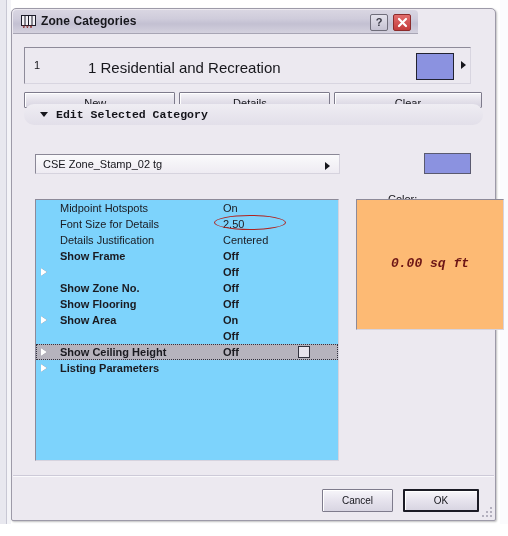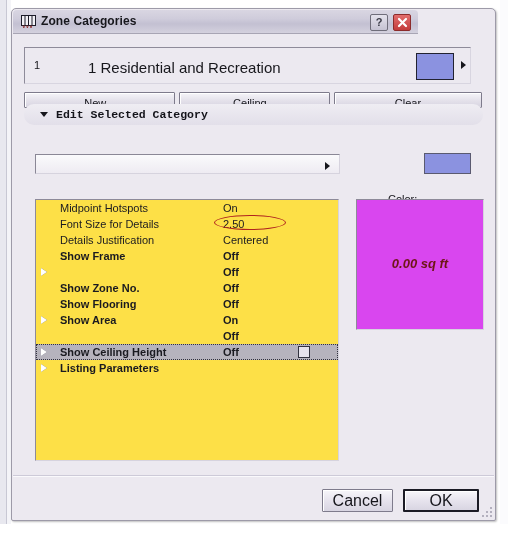--- a/index.html
+++ b/index.html
@@ -263,21 +263,21 @@
     font-size: 11px;
     color: #15151b;
     white-space: nowrap;
   }
 
   
   .plist {
     position: absolute;
     left: 22px; top: 165px;
     width: 304px; height: 262px;
-    background: #fde047;
+    background: #7dd3fc;
     border: 1px solid #8d8a99;
     border-right-color: #d6d3de;
     border-bottom-color: #d6d3de;
     box-sizing: border-box;
     overflow: hidden;
   }
   .prow {
     position: relative;
     height: 16px;
     line-height: 16px;
@@ -329,26 +329,27 @@
     border: 1.4px solid #b0231f;
     border-radius: 50%;
     box-sizing: border-box;
     pointer-events: none;
   }
 
   
   .preview {
     position: absolute;
     left: 343px; top: 165px;
-    width: 128px; height: 131px;
-    background: #d946ef;
+    width: 148px; height: 131px;
+    background: #fdba74;
     border: 1px solid #8d8a99;
     border-right-color: #d6d3de;
     border-bottom-color: #d6d3de;
     box-sizing: border-box;
+    font-family: Liberation Mono, monospace;
   }
   .preview-text {
     position: absolute;
     left: 0; right: 0;
     top: 56px;
     text-align: center;
     font-size: 13px;
     font-weight: bold;
     font-style: italic;
     color: #6d1616;
@@ -369,21 +370,21 @@
     background: #faf9fc;
   }
   .fbtn {
     position: absolute;
     top: 455px;
     height: 23px;
     background: linear-gradient(to bottom, #f7f6fa 0%, #e7e4ee 48%, #d8d5e2 100%);
     border: 1px solid #7e7b8c;
     border-radius: 1px;
     box-sizing: border-box;
-    font-size: 16px;
+    font-size: 10px;
     color: #15151b;
     text-align: center;
     line-height: 21px;
     cursor: pointer;
     box-shadow: inset 1px 1px 0 #ffffff;
   }
   .fbtn.cancel { left: 309px; width: 71px; }
   .fbtn.ok {
     left: 390px; width: 76px;
     border: 2px solid #1b1b25;
@@ -437,30 +438,31 @@
 
     <div class="cat-box">
       <span class="cat-num">1</span>
       <span class="cat-name">1 Residential and Recreation</span>
       <div class="cat-swatch" id="catSwatch" style="background: rgb(139, 146, 224);"></div>
       <div class="cat-arrow"></div>
     </div>
 
     <div class="btnrow">
       <div class="pbtn b1">New...</div>
-      <div class="pbtn b2">Ceiling...</div>
+      <div class="pbtn b2">Details...</div>
       <div class="pbtn b3">Clear</div>
     </div>
 
     <div class="section-hdr">
       <div class="section-tri"></div>
       <span class="section-label">Edit Selected Category</span>
     </div>
 
     <div class="combo">
+      <span class="combo-text">CSE Zone_Stamp_02 tg</span>
       <div class="combo-arrow"></div>
     </div>
     <span class="color-label">Color:</span>
     <div class="color-swatch" id="colorSwatch" style="background: rgb(139, 146, 224);"></div>
 
 
     <div class="plist">
       <div id="paramRows">
           <div class="prow">
             <span class="pname">Midpoint Hotspots</span>

